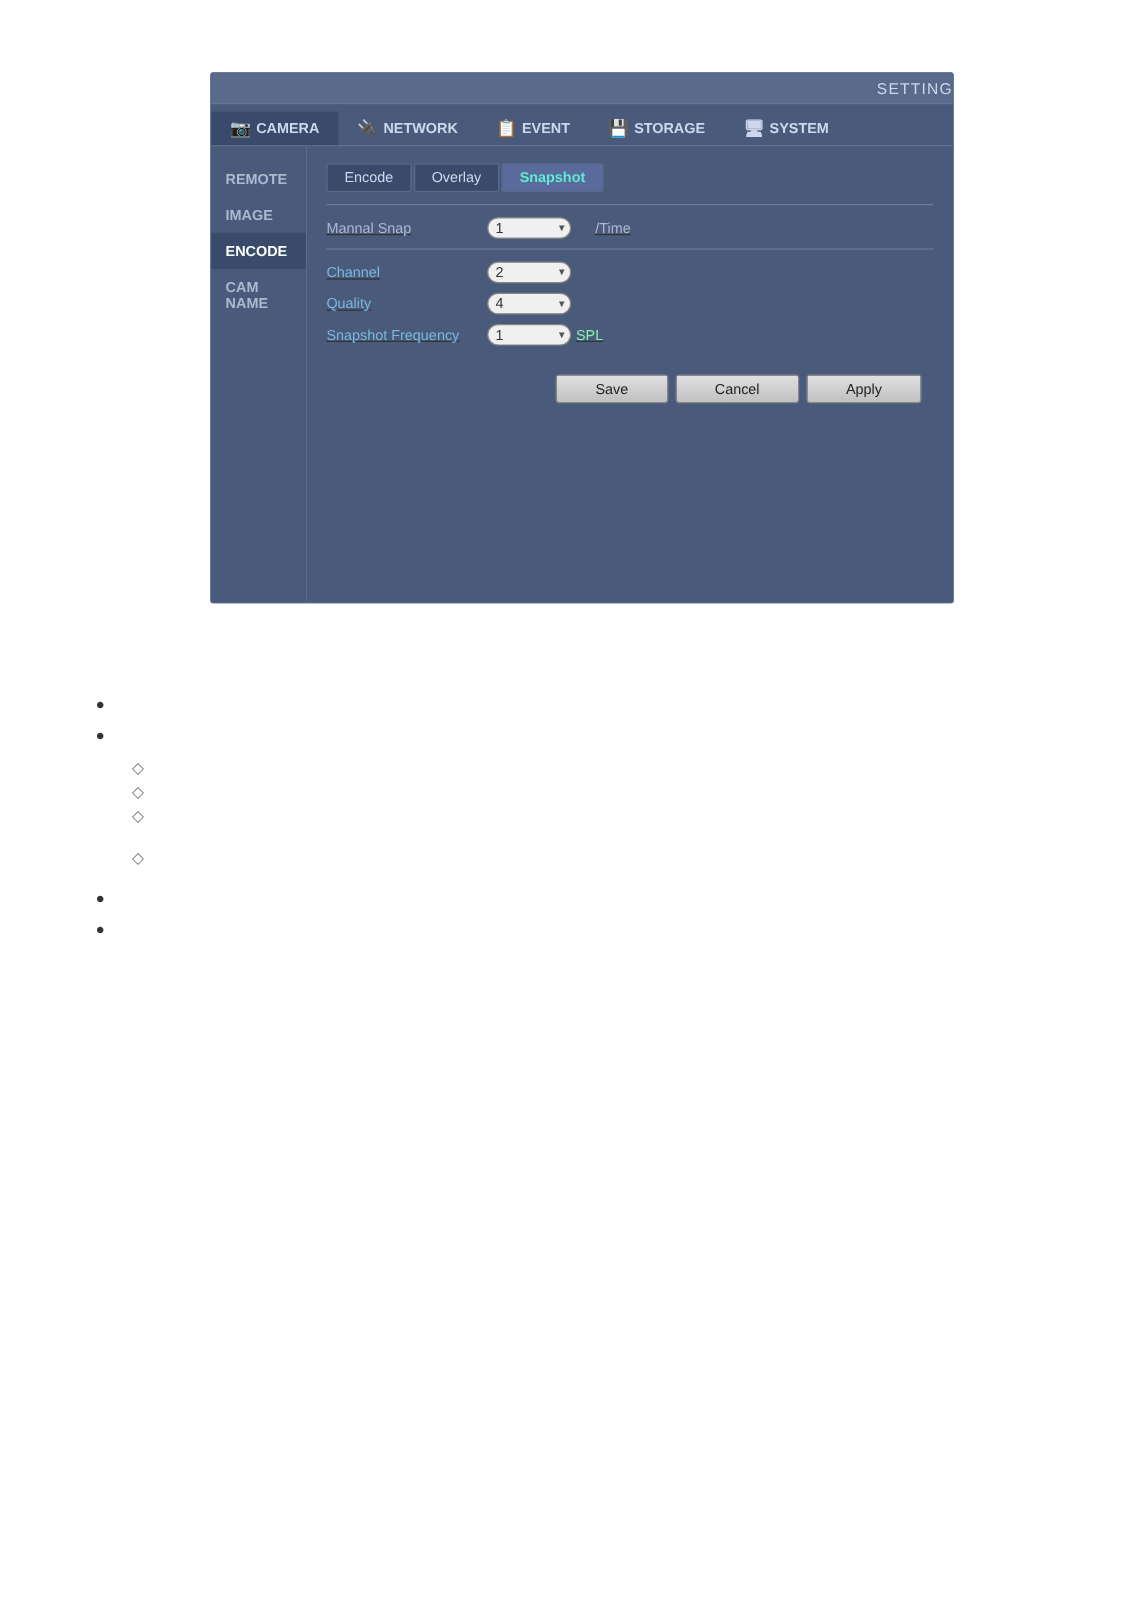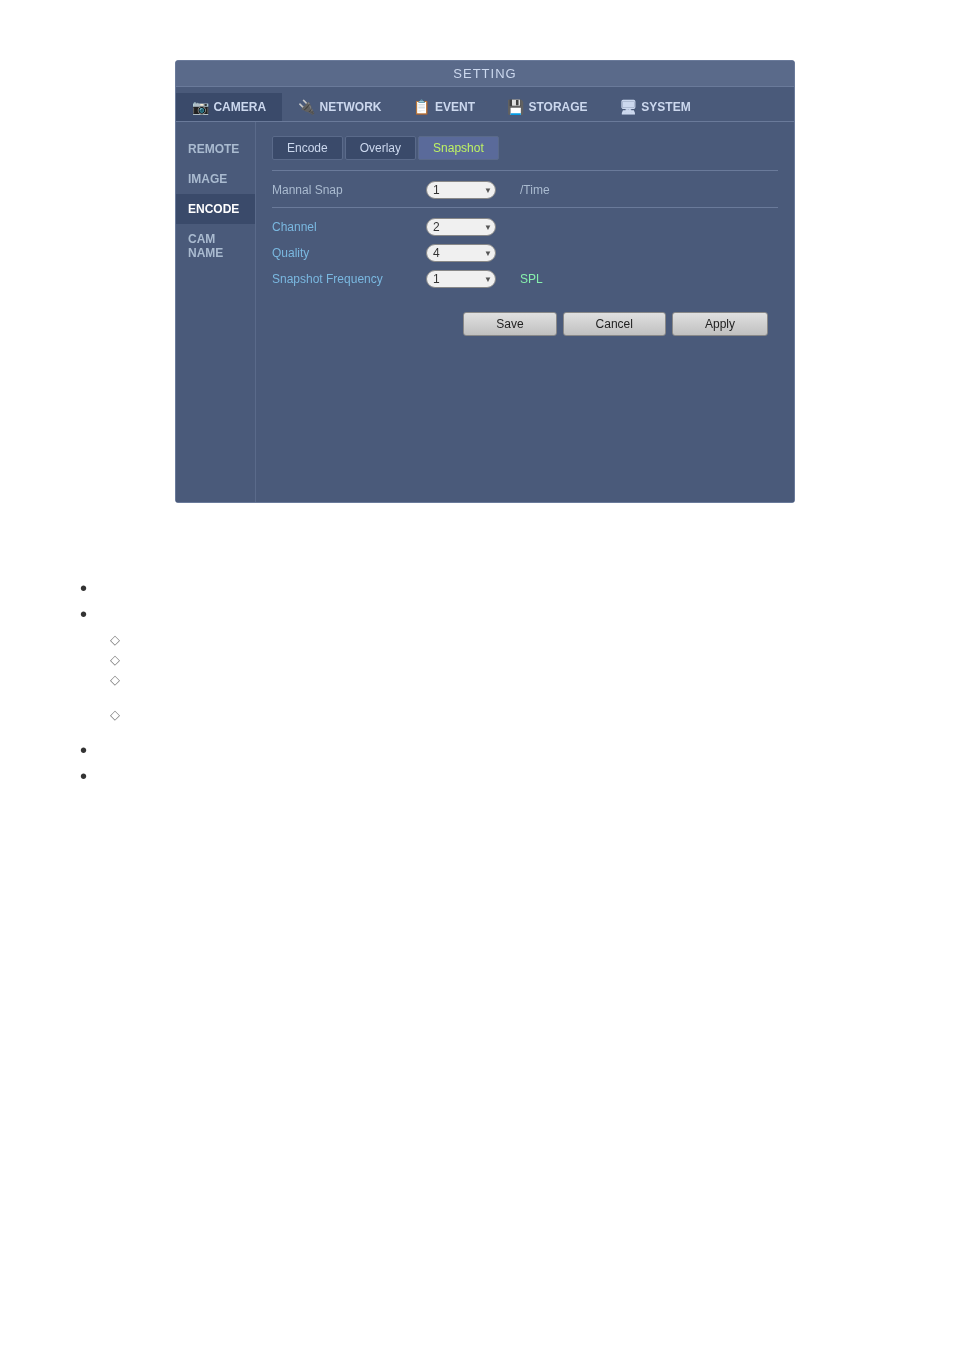--- a/index.html
+++ b/index.html
@@ -25,21 +25,21 @@
       top: 60px;
       left: 175px;
       width: 620px;
       background: #4a5a7a;
       border: 1px solid #6a7a9a;
       border-radius: 3px;
     }
 
     .settings-title-bar {
       background: #5a6a8a;
-      text-align: center;
+      text-align: right;
       padding: 5px 0;
       color: #ccd8ee;
       font-size: 13px;
       letter-spacing: 1px;
       border-bottom: 1px solid #6a7a9a;
     }
 
     .nav-tabs {
       display: flex;
       align-items: center;
@@ -113,36 +113,38 @@
       background: #3a4a6a;
       color: #ccd8ee;
       font-size: 12px;
       cursor: pointer;
       border: 1px solid #5a6a8a;
       border-radius: 2px;
     }
 
     .sub-tab.active {
       background: #5a6a9a;
-      color: #bef264;
+      color: #5eead4;
+      font-weight: bold;
     }
 
     
     .divider {
       border: none;
       border-top: 1px solid #6a7a9a;
       margin: 6px 0 10px 0;
     }
 
     
     .form-row {
       display: flex;
       align-items: center;
       margin-bottom: 8px;
-      gap: 24px;
+      gap: 4px;
+      text-decoration: underline;
     }
 
     .form-label {
       color: #aabbd0;
       font-size: 12px;
       width: 130px;
       flex-shrink: 0;
     }
 
     .form-label.highlight {
@@ -175,20 +177,21 @@
       top: 50%;
       transform: translateY(-50%);
       font-size: 8px;
       color: #555;
       pointer-events: none;
     }
 
     .unit-label {
       color: #aabbd0;
       font-size: 12px;
+      margin-left: 16px;
     }
 
     .spl-label {
       color: #86efac;
       font-size: 12px;
     }
 
     
     .button-bar {
       display: flex;

